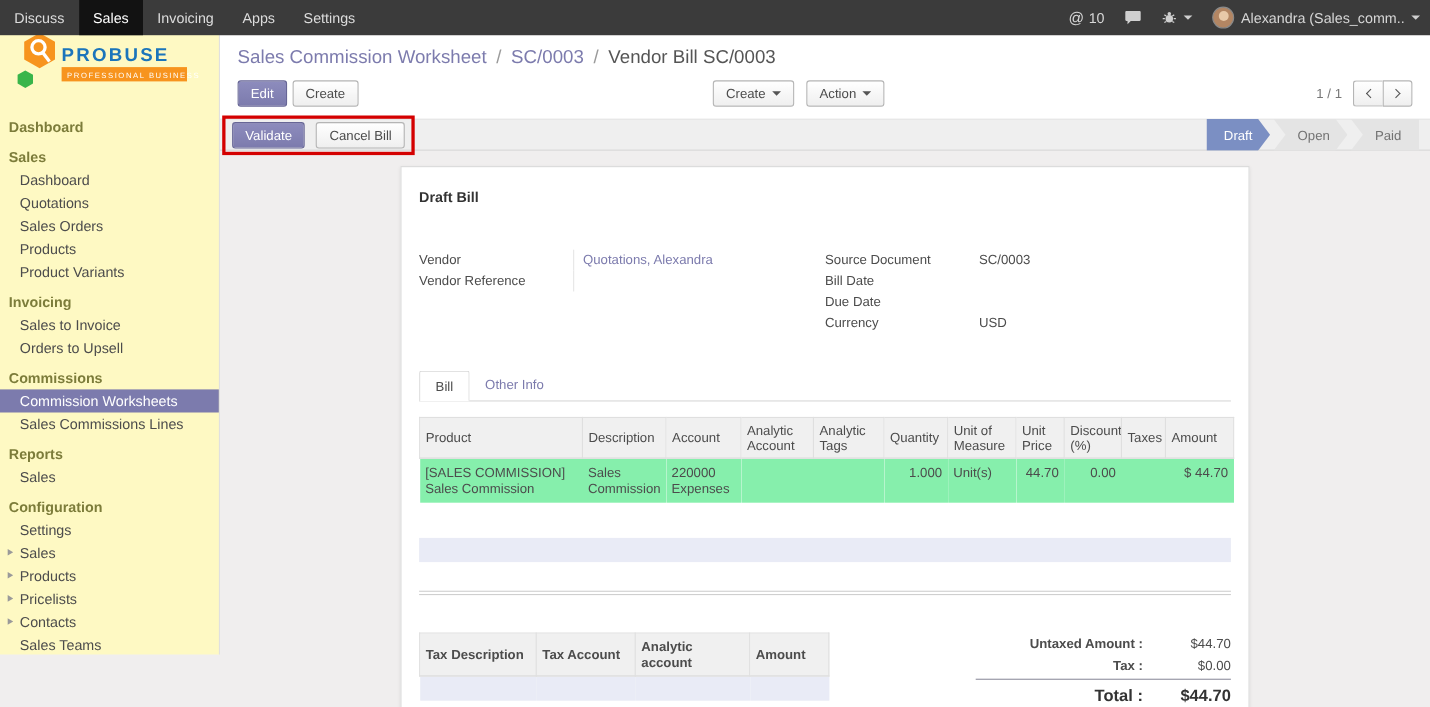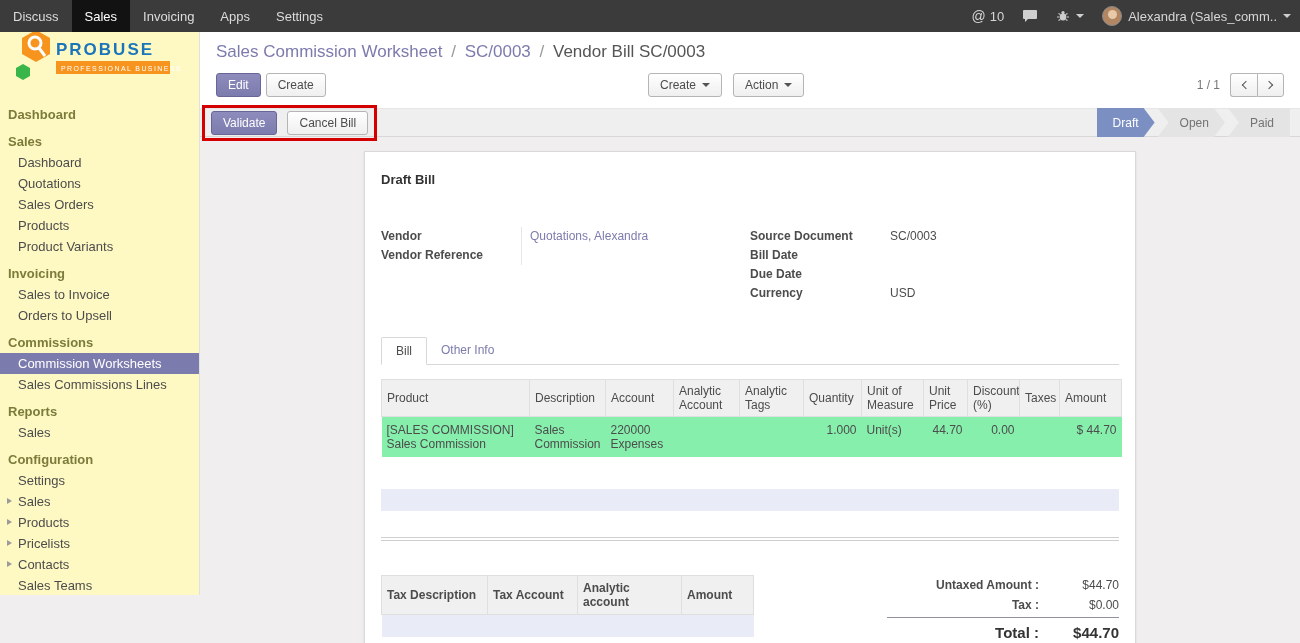--- a/index.html
+++ b/index.html
@@ -73,21 +73,21 @@
   .state.active{background:#7b8fc3;color:#fff}
 
   
   .content-body{padding:14px 0 0}
   .sheet{width:772px;margin:0 auto;background:#fff;border:1px solid #d9d9d9;
     box-shadow:0 1px 3px rgba(0,0,0,.07);padding:20px 16px;height:562px}
   .sheet-title{font-size:13px;font-weight:bold;color:#333}
   .fields{display:flex;margin-top:40px}
   .fcol{width:50%}
   .frow{display:flex;min-height:19px}
-  .flabel{width:140px;font-size:12px;font-weight:bold;color:#4c4c4c;padding-top:2px}
+  .flabel{width:140px;font-size:12px;font-weight:normal;color:#4c4c4c;padding-top:2px}
   .fval{flex:1;font-size:12px;color:#4c4c4c;padding-top:2px;min-height:19px}
   .fval.bordered{border-left:1px solid #e6e6e6;padding-left:8px}
   .link{color:#7c7bad;cursor:pointer}
 
   .tabs{margin-top:34px;border-bottom:1px solid #d8d8d8;display:flex}
   .tab{padding:6px 14px;font-size:12px;cursor:pointer;margin-bottom:-1px}
   .tab.active{background:#fff;border:1px solid #d8d8d8;border-bottom-color:#fff;color:#4c4c4c;border-radius:2px 2px 0 0}
   .tab.inactive{color:#7c7bad}
 
   table.lines{width:100%;border-collapse:collapse;table-layout:fixed;margin-top:14px;font-size:12px}

